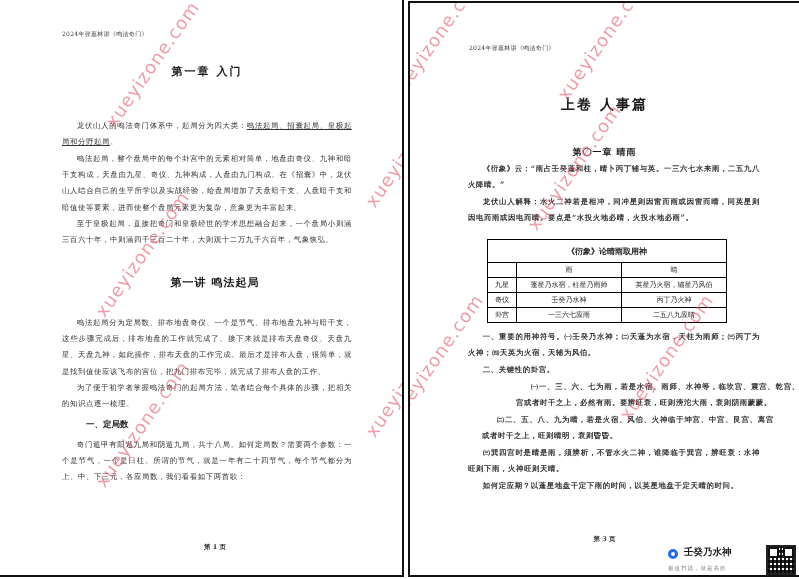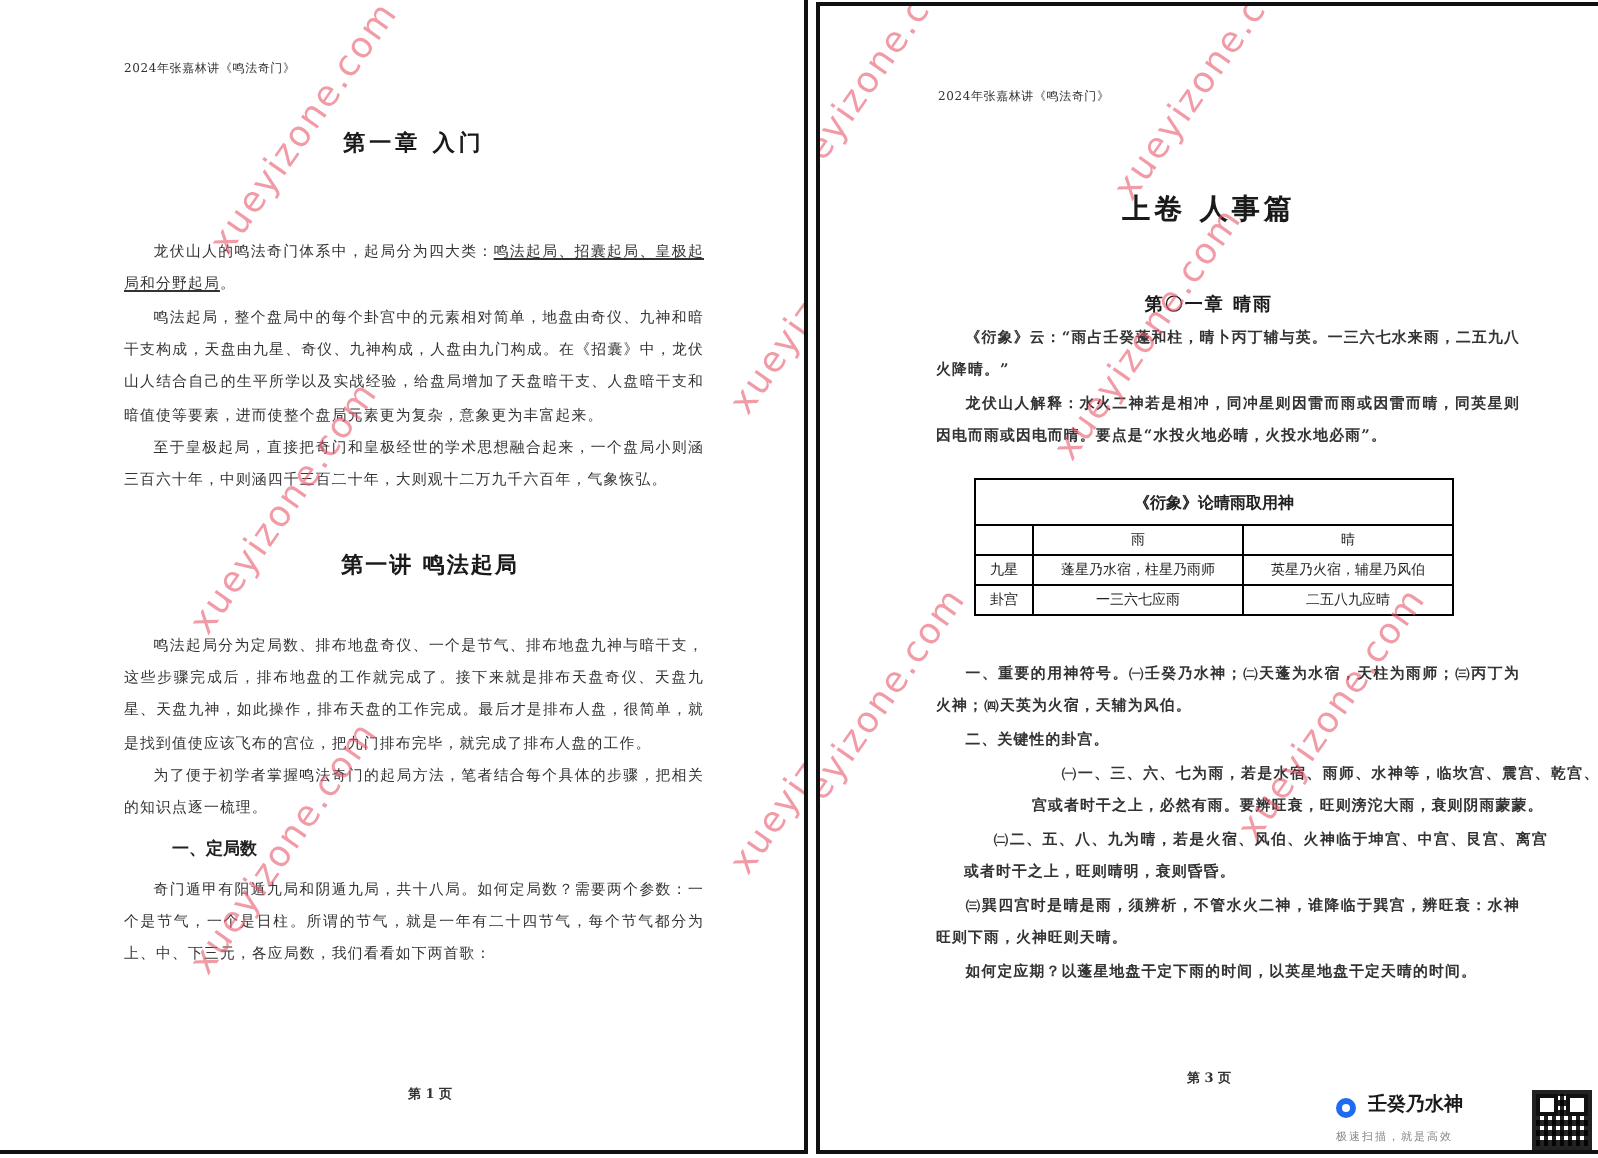--- a/index.html
+++ b/index.html
@@ -85,20 +85,25 @@
       <td style="width:22px;"></td>
       <td>雨</td>
       <td>晴</td>
     </tr>
     <tr>
       <td>九星</td>
       <td>蓬星乃水宿，柱星乃雨师</td>
       <td>英星乃火宿，辅星乃风伯</td>
     </tr>
     <tr>
+      <td>奇仪</td>
+      <td>壬癸乃水神</td>
+      <td>丙丁乃火神</td>
+    </tr>
+    <tr>
       <td>卦宫</td>
       <td>一三六七应雨</td>
       <td>二五八九应晴</td>
     </tr>
   </tbody>
     </table>
 
   <div class="para" style="left:58px;top:326px;width:292px;font-weight:bold;">一、重要的用神符号。㈠壬癸乃水神；㈡天蓬为水宿，天柱为雨师；㈢丙丁为火神；㈣天英为火宿，天辅为风伯。</div>
   <div class="para" style="left:58px;top:359px;width:292px;font-weight:bold;">二、关键性的卦宫。</div>
   <div class="para" style="left:58px;top:376px;width:292px;font-weight:bold;margin-left:48px;">㈠一、三、六、七为雨，若是水宿、雨师、水神等，临坎宫、震宫、乾宫、兑宫或者时干之上，必然有雨。要辨旺衰，旺则滂沱大雨，衰则阴雨蒙蒙。</div>

